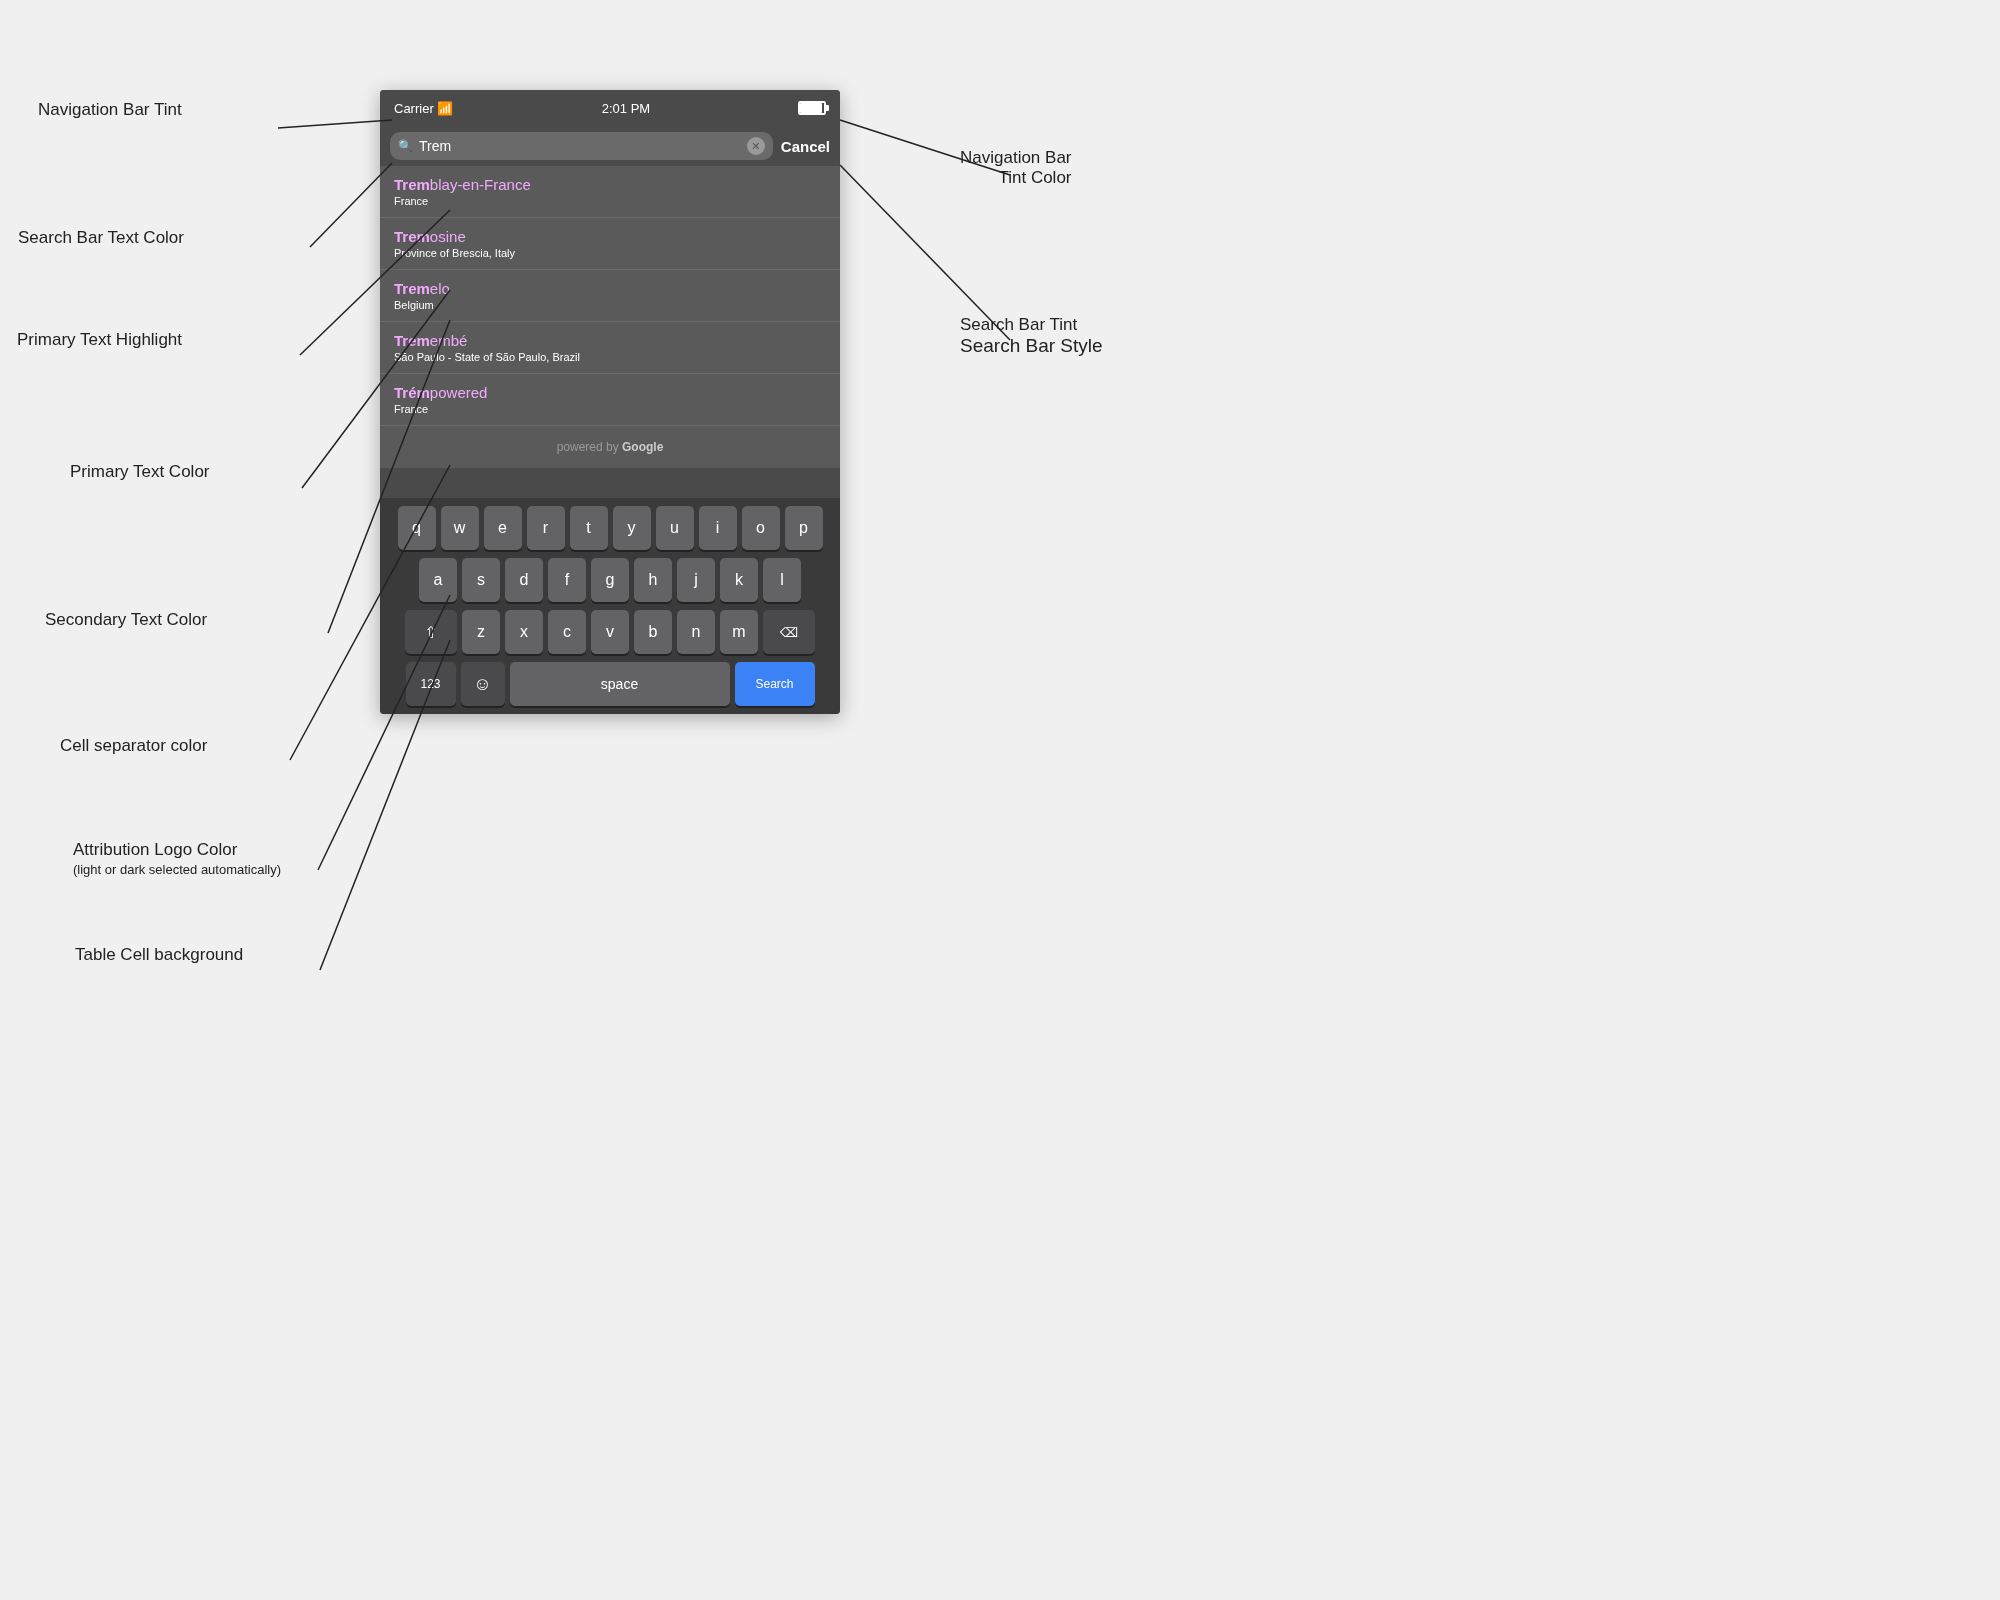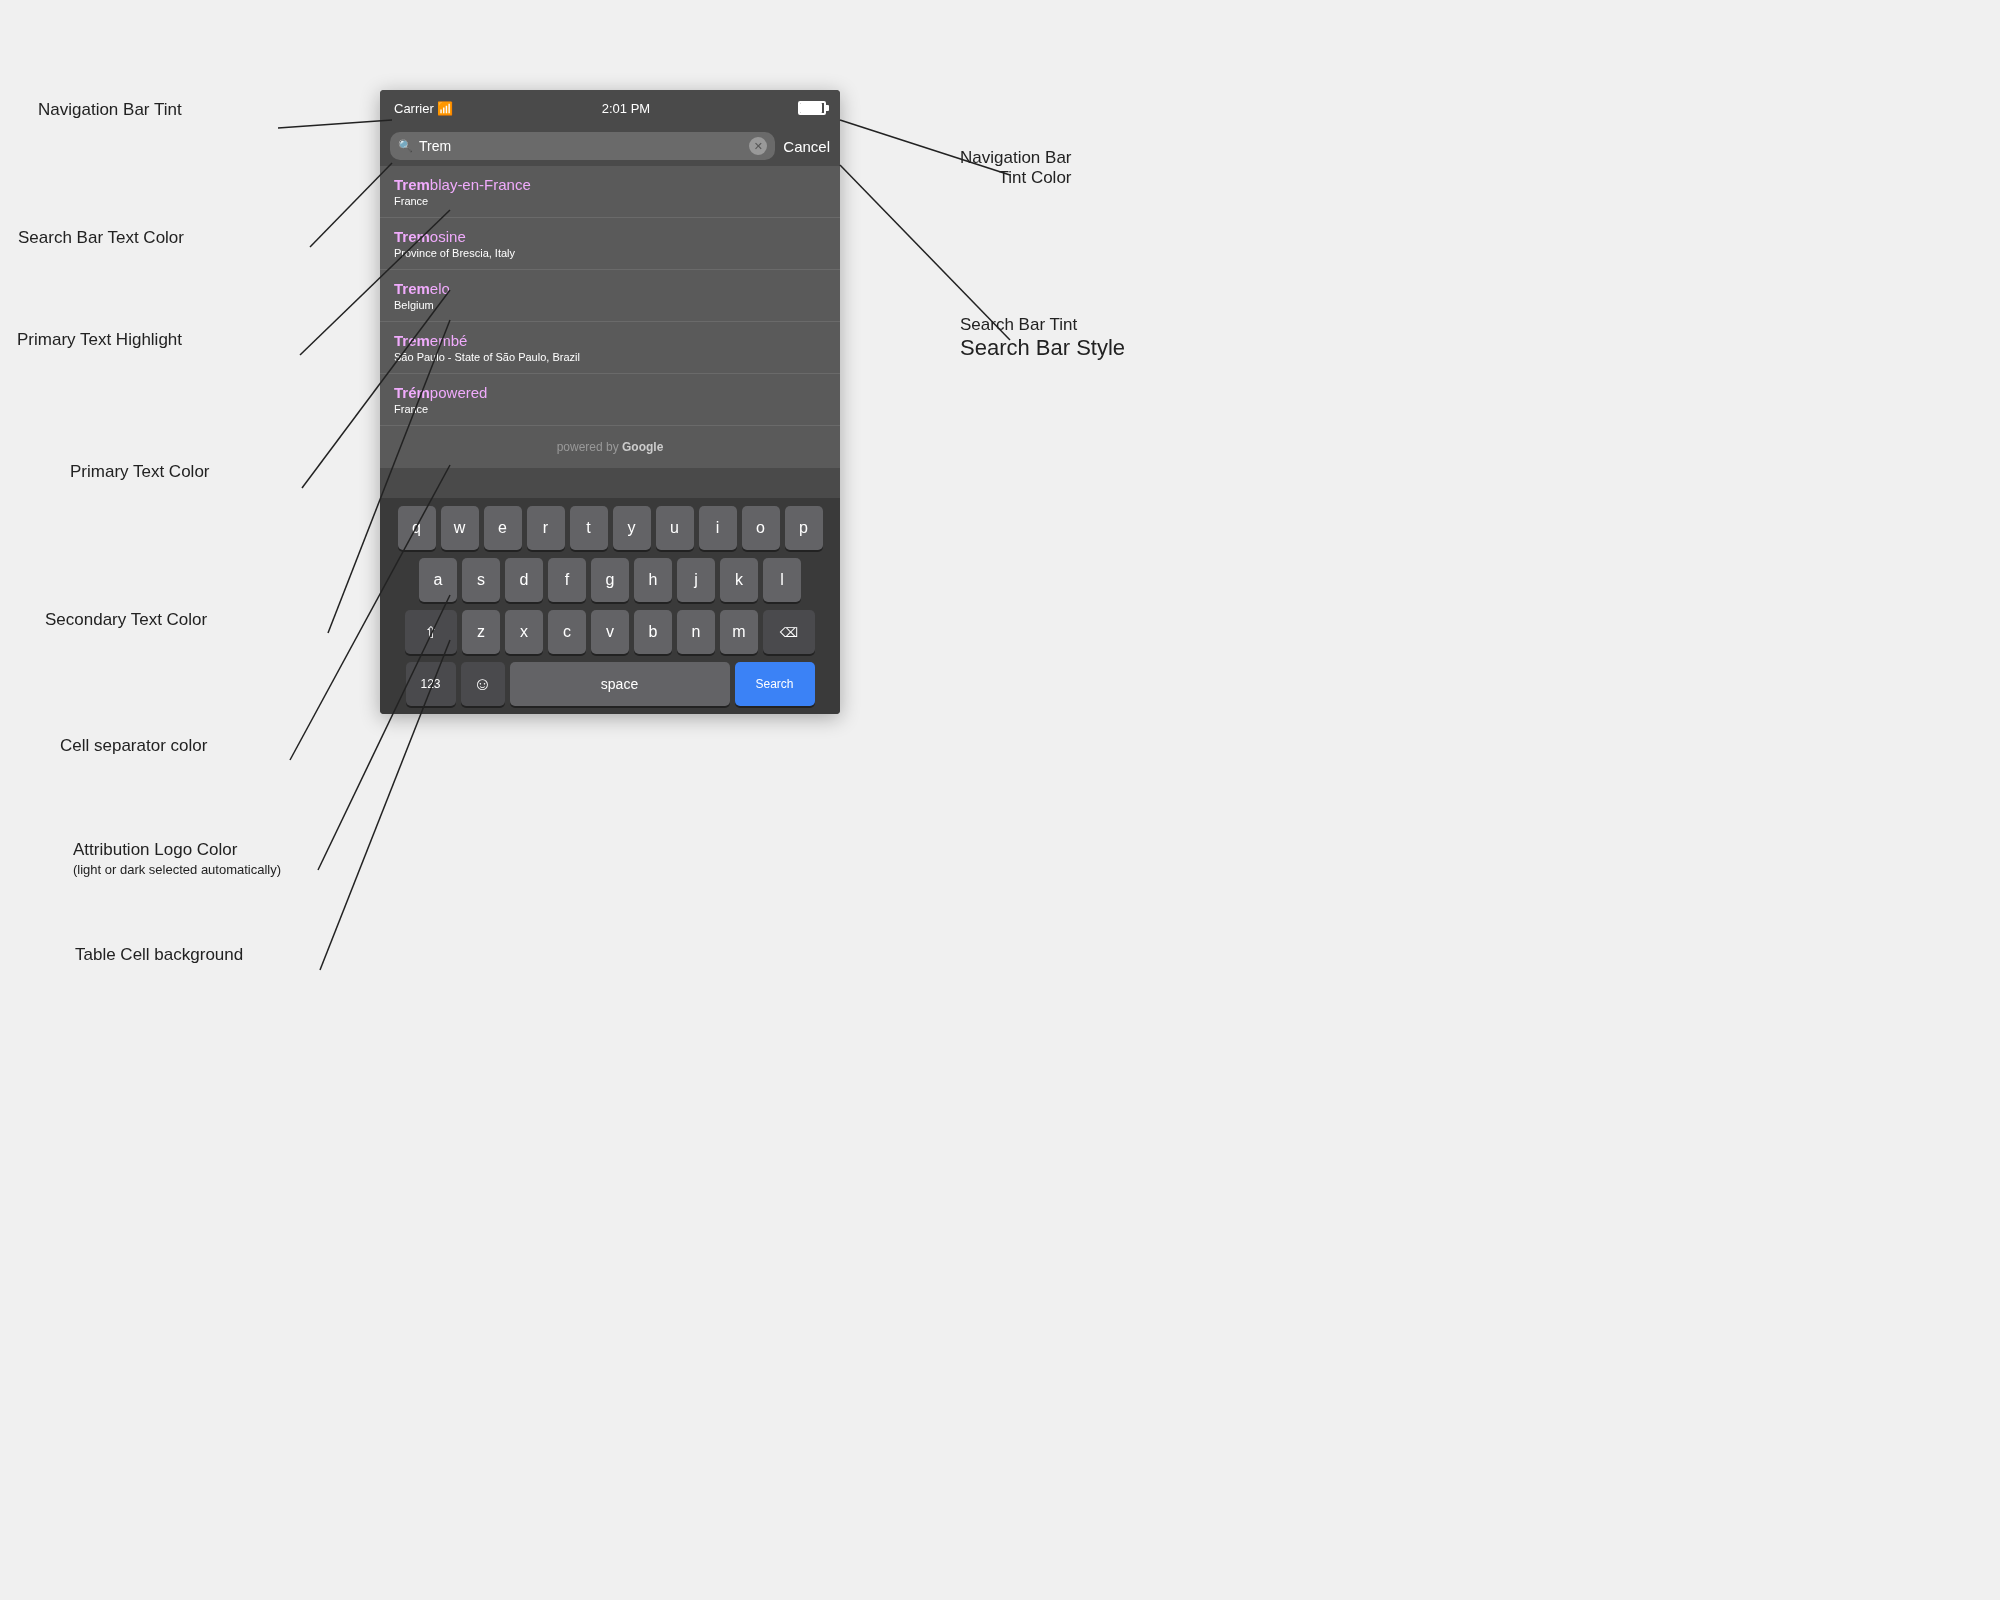--- a/index.html
+++ b/index.html
@@ -111,20 +111,21 @@
       justify-content: center;
       color: #555;
       font-size: 11px;
       cursor: pointer;
     }
     .cancel-btn {
       color: #fff;
       font-size: 15px;
       cursor: pointer;
       white-space: nowrap;
+      font-weight: bold;
     }
 
     
     .results-list {
       background: #5a5a5a;
     }
     .result-item {
       padding: 10px 14px;
       border-bottom: 1px solid #6a6a6a;
     }
@@ -408,14 +409,14 @@
   <span class="annotation" style="position:relative; font-size:17px;">Table Cell background</span>
 </div>
 
 <div style="position:absolute; left:960px; top:148px;">
   <span class="annotation" style="position:relative; font-size:17px; display:block;">Navigation Bar</span>
   <span class="annotation" style="position:relative; font-size:17px; display:block;text-align:right;">Tint Color</span>
 </div>
 
 <div style="position:absolute; left:960px; top:315px;">
   <span class="annotation" style="position:relative; font-size:17px; display:block;">Search Bar Tint</span>
-  <span class="annotation" style="position:relative; font-size:22px; display:block;">Search Bar Style</span>
+  <span class="annotation" style="position:relative; font-size:19px; display:block;">Search Bar Style</span>
 </div>
 
 </body></html>

